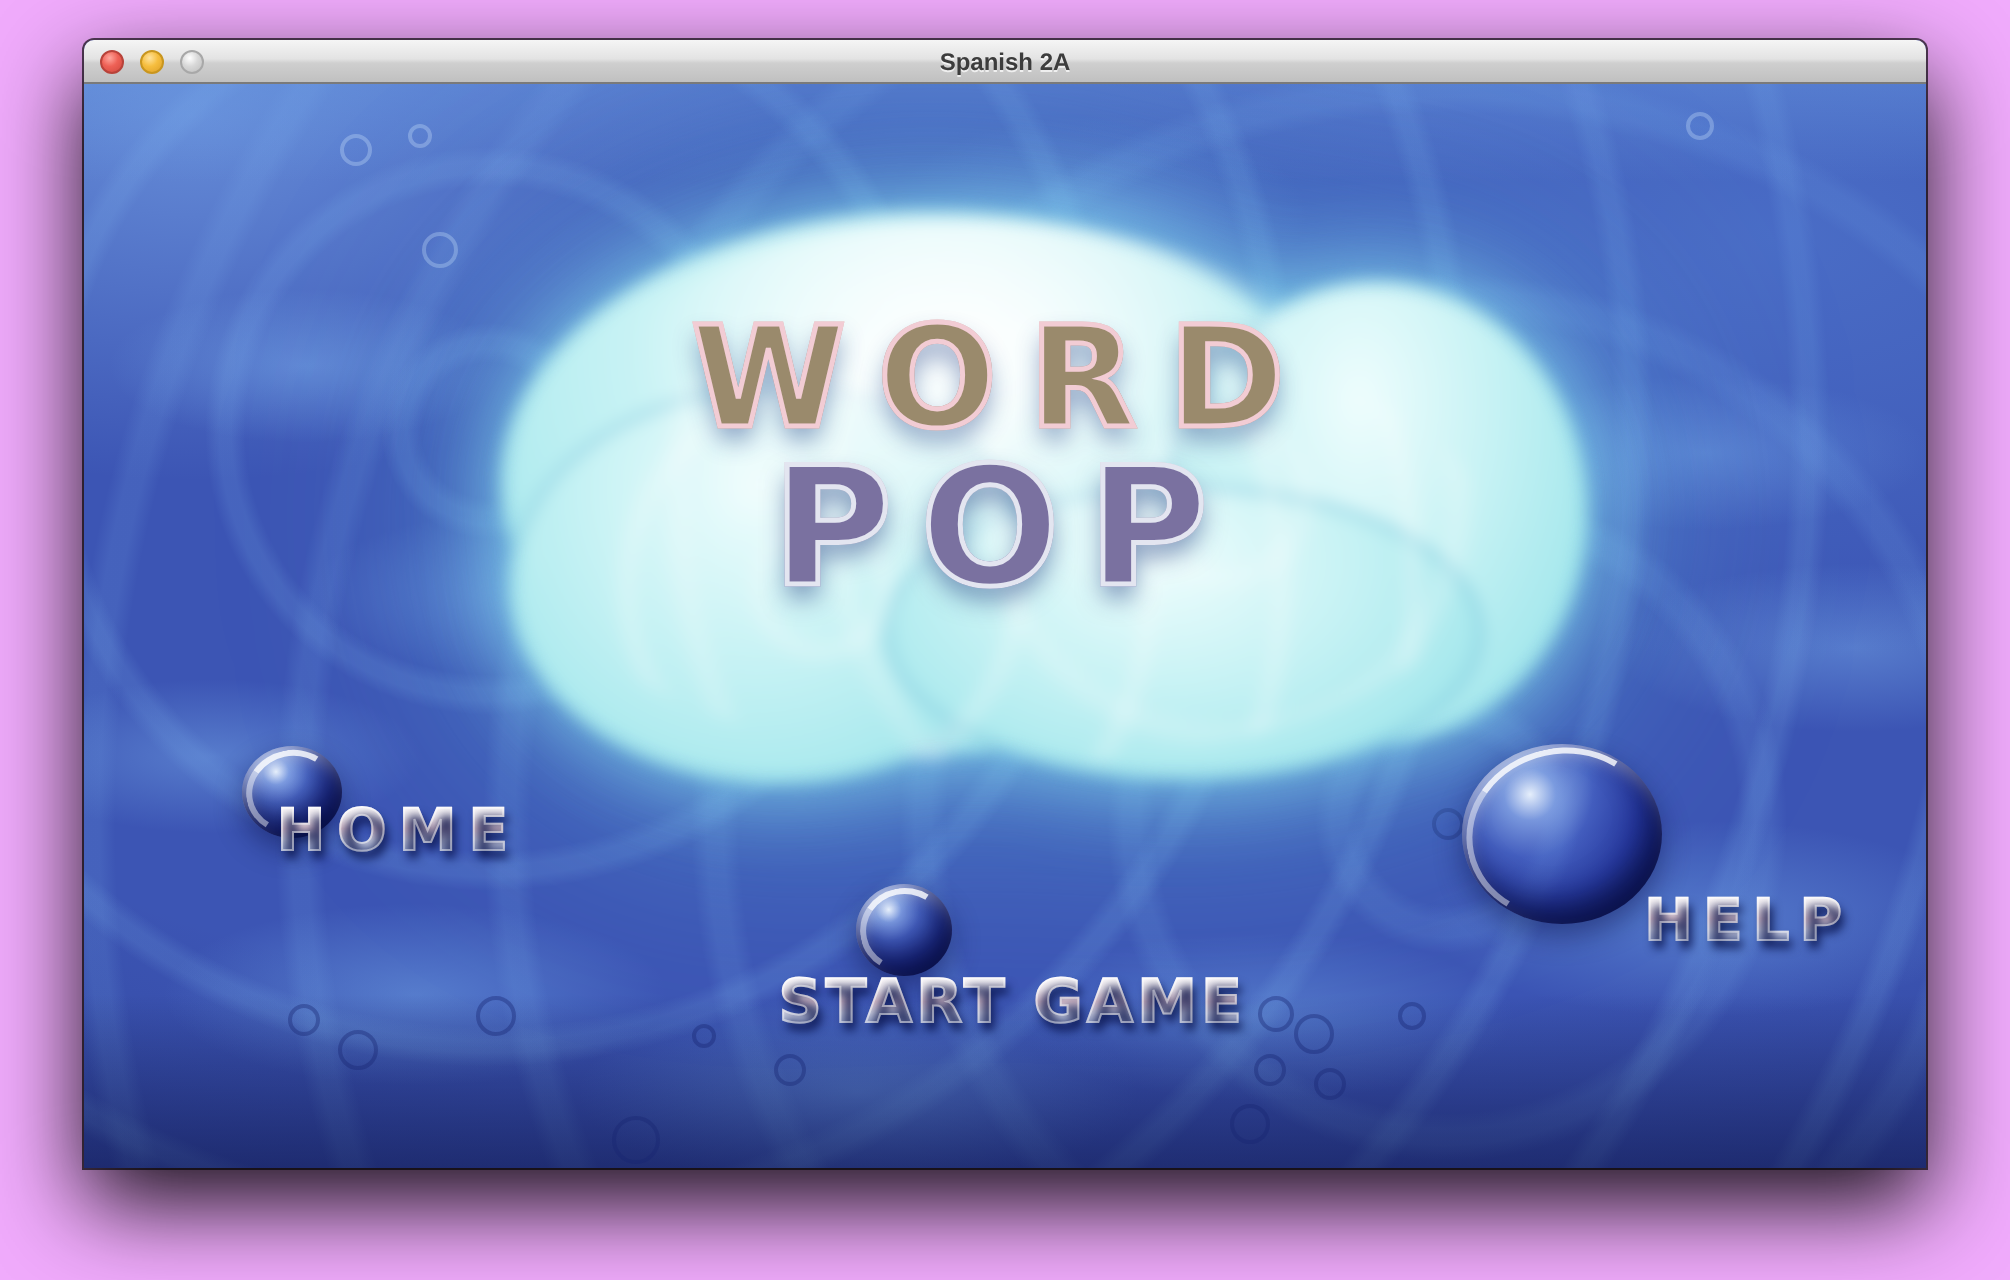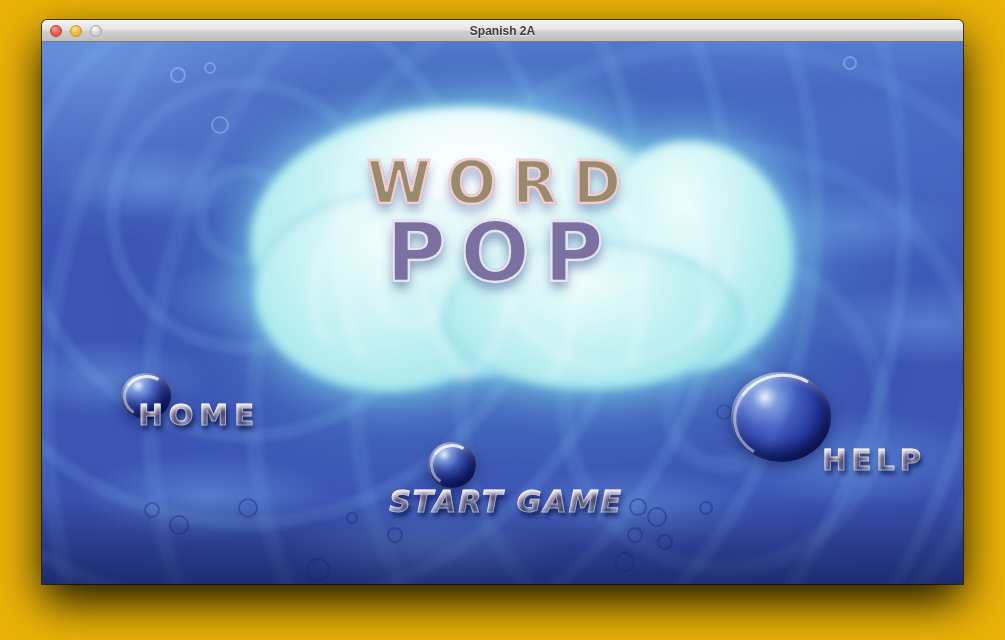--- a/index.html
+++ b/index.html
@@ -1,19 +1,19 @@
 <!DOCTYPE html>
 <html><head>
 <meta charset="utf-8">
 <style>
   * { margin:0; padding:0; box-sizing:border-box; }
   html,body { background:#000; }
   body { font-family:"Liberation Sans", sans-serif; }
 
-  .screen { position:relative; width:1005px; height:640px; background:#eab308; overflow:hidden; }
+  .screen { position:relative; width:1005px; height:640px; background:#f0abfc; overflow:hidden; }
 
   
   .window {
     position:absolute; left:42px; top:20px; width:921px; height:564px;
     border-radius:5px 5px 0 0; overflow:hidden;
     box-shadow:0 18px 45px rgba(0,0,0,0.9), 0 0 0 1px rgba(0,0,0,0.65);
     background:#3c55b4;
   }
   .titlebar {
     position:absolute; left:0; top:0; right:0; height:22px;
@@ -80,21 +80,21 @@
   
   .bubble-text {
     font-family:"DejaVu Sans", sans-serif; font-weight:bold; line-height:1;
     -webkit-background-clip:text; background-clip:text;
   }
   @supports ((-webkit-background-clip: text) or (background-clip: text)) {
     .bubble-text { color:transparent; }
   }
   .logo { position:absolute; left:160px; top:112px; width:600px; text-align:center; pointer-events:none; }
   .logo-line1 {
-    font-size:58px; letter-spacing:16px; color:#9a8a6c;
+    font-size:70px; letter-spacing:16px; color:#9a8a6c;
     background-image:linear-gradient(180deg,#f6e4e4 0%,#ccb4a5 18%,#a59678 40%,#948668 56%,#b39a7f 75%,#d4b996 92%,#e9d3af 100%);
     -webkit-text-stroke:2.5px #f2ccd4;
     text-shadow:0 7px 12px rgba(25,60,130,0.45);
   }
   .logo-line2 {
     font-size:82px; letter-spacing:14px; color:#7a71a0;
     background-image:linear-gradient(180deg,#f1e7ed 0%,#c4b4c5 25%,#9c8da9 45%,#7772a0 62%,#5b66a5 80%,#4c5ea8 100%);
     -webkit-text-stroke:2.5px #e3e5f0;
     text-shadow:0 7px 12px rgba(25,55,125,0.5);
   }
@@ -123,21 +123,21 @@
     text-shadow:2px 4px 5px rgba(6,15,70,0.8);
   }
   @supports ((-webkit-background-clip: text) or (background-clip: text)) {
     .menu-label { color:transparent; }
   }
   .menu-home  { left:18px;  top:331px; width:200px; height:105px; }
   .menu-home .sphere { left:61px; top:0; width:50px; height:46px; }
   .menu-home .menu-label { top:28px; font-size:29px; letter-spacing:6px; }
   .menu-start { left:341px; top:400px; width:240px; height:125px; }
   .menu-start .sphere { left:45px; top:0; width:48px; height:46px; }
-  .menu-start .menu-label { top:45px; font-size:30px; letter-spacing:2px;font-style:italic; }
+  .menu-start .menu-label { top:45px; font-size:30px; letter-spacing:2px; }
   .menu-help  { left:664px; top:330px; width:220px; height:152px; }
   .menu-help .sphere { left:25px; top:0; width:100px; height:90px; }
   .menu-help .menu-label { top:74px; font-size:29px; letter-spacing:5px; }
 </style>
 </head>
 <body>
 
 <div class="screen">
   <div class="window">
 

